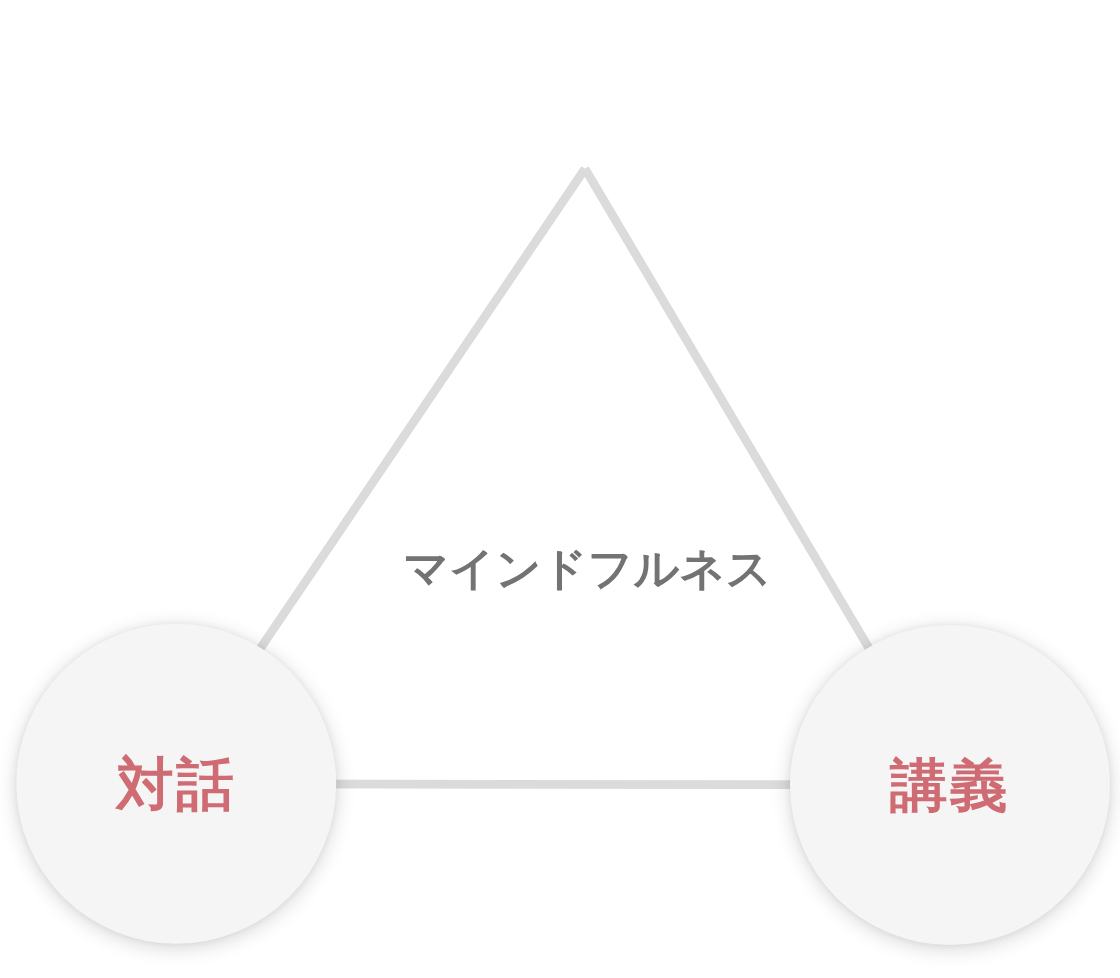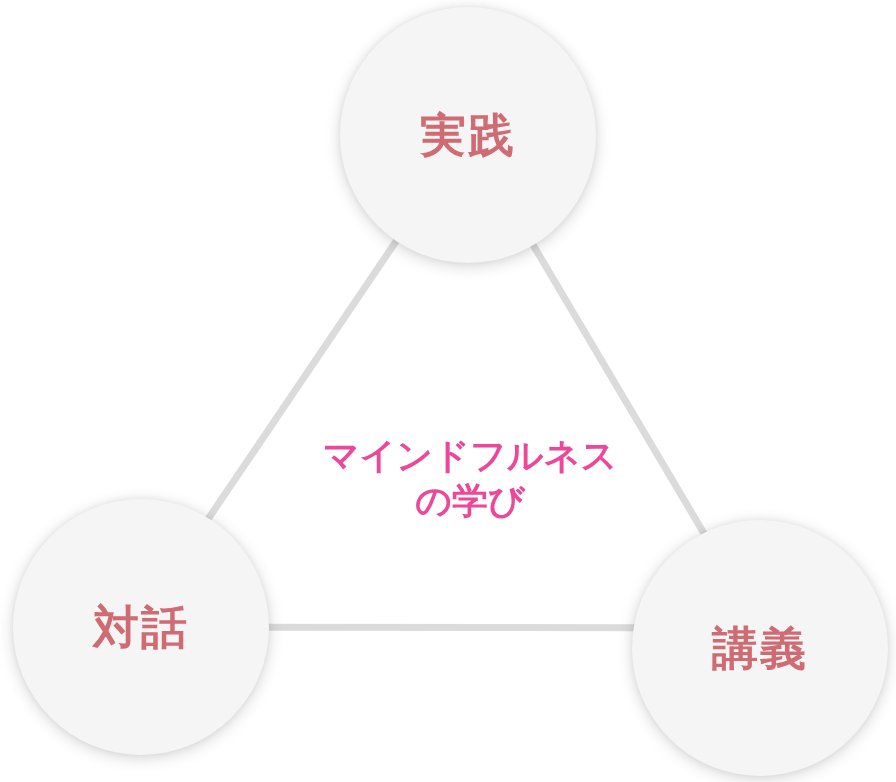--- a/index.html
+++ b/index.html
@@ -30,63 +30,59 @@
     height: 256px;
     border-radius: 50%;
     background: #f6f5f5;
     box-shadow: 0 3px 16px rgba(0, 0, 0, 0.16), 0 0 6px rgba(0, 0, 0, 0.06);
     display: flex;
     align-items: center;
     justify-content: center;
   }
   .node-top { left: 340px; top: 7px; }
   .node-bottom-left { left: 13px; top: 499px; }
-  .node-bottom-right { left: 632px; top: 520px; }
+  .node-bottom-right { left: 632px; top: 500px; }
   .node-label {
     font-size: 46px;
     font-weight: bold;
     color: #cf6b72;
     letter-spacing: 2px;
     line-height: 1;
     white-space: nowrap;
   }
   .center-text {
     position: absolute;
     left: 220px;
     top: 433px;
     width: 500px;
     text-align: center;
     font-size: 36px;
     font-weight: bold;
-    color: #ec4899;
+    color: #737373;
     line-height: 45px;
     letter-spacing: 0px;
   }
 </style>
 </head>
 <body>
 
 <div class="stage">
 
   <svg class="connectors" viewBox="0 0 896 782" xmlns="http://www.w3.org/2000/svg">
     <line x1="468" y1="135" x2="135" y2="627" stroke-width="7" stroke="#dbdbdb"></line>
     <line x1="468" y1="135" x2="760" y2="628" stroke-width="7" stroke="#dbdbdb"></line>
     <line x1="135" y1="627" x2="760" y2="628" stroke-width="7" stroke="#dbdbdb"></line>
   </svg>
 
-  <div class="node node-top">
-    <span class="node-label">実践</span>
-  </div>
 
   <div class="node node-bottom-left">
     <span class="node-label">対話</span>
   </div>
 
   <div class="node node-bottom-right">
     <span class="node-label">講義</span>
   </div>
 
   <div class="center-text">
     <div>マインドフルネス</div>
-    <div>の学び</div>
   </div>
 
 </div>
 
 </body></html>

